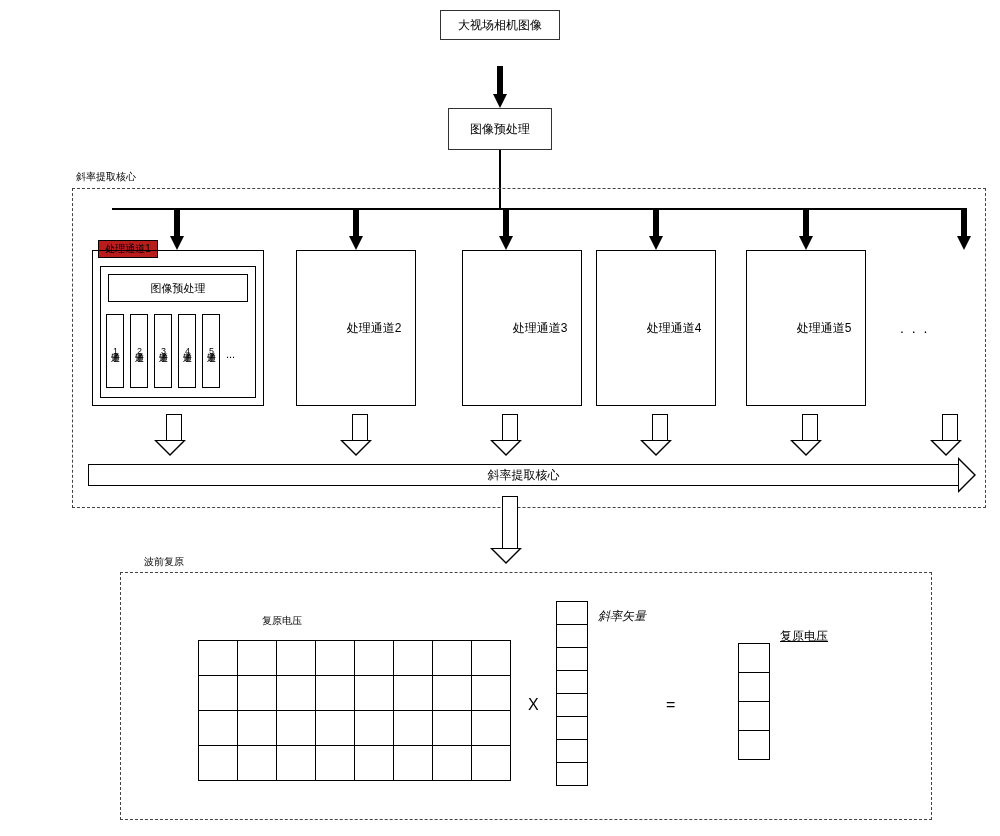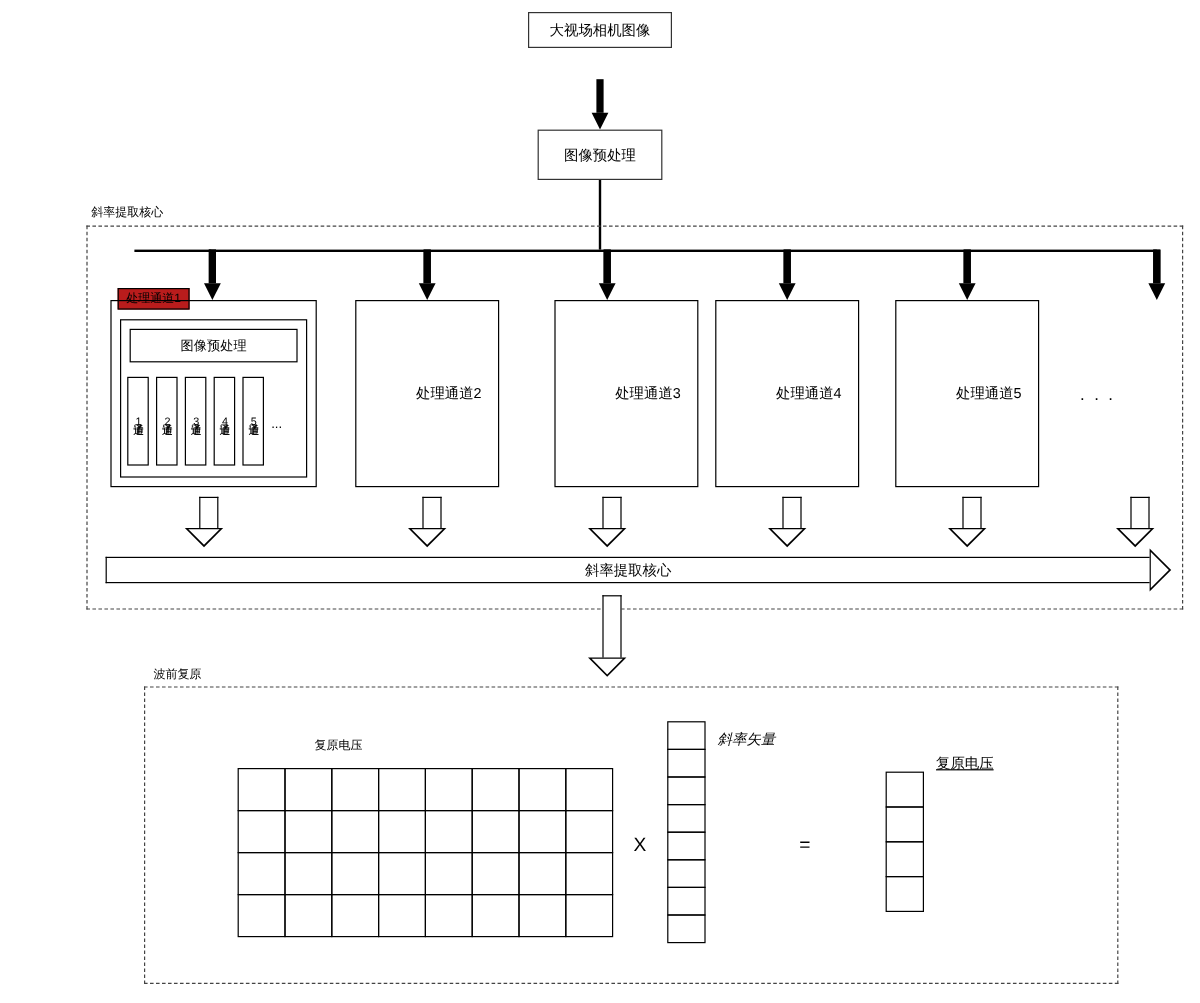--- a/index.html
+++ b/index.html
@@ -50,21 +50,21 @@
     .ch1-tag { position: absolute; left: 98px; top: 240px; width: 60px; height: 18px; border: 1px solid #000; background: #b91c1c; font-size: 10px; display: flex; align-items: center; justify-content: center; }
     .ch1-inner { position: absolute; left: 100px; top: 266px; width: 156px; height: 132px; border: 1px solid #000; }
     .coord-module { position: absolute; left: 108px; top: 274px; width: 140px; height: 28px; border: 1px solid #000; display: flex; align-items: center; justify-content: center; font-size: 11px; }
     .subch { position: absolute; top: 314px; width: 18px; height: 74px; border: 1px solid #000; font-size: 9px; display: flex; align-items: center; justify-content: center; }
     .subch span { writing-mode: vertical-rl; text-orientation: upright; }
     .sc1 { left: 106px; } .sc2 { left: 130px; } .sc3 { left: 154px; } .sc4 { left: 178px; } .sc5 { left: 202px; }
     .sc-dots { position: absolute; left: 226px; top: 348px; font-size: 11px; }
     
     
     .wavefront { left: 120px; top: 572px; width: 812px; height: 248px; }
-    .wavefront-label { left: 128px; top: 555px; text-align: center; }
+    .wavefront-label { left: 144px; top: 555px; text-align: center; }
     
     
     .matrix { position: absolute; left: 198px; top: 640px; }
     .matrix-row { display: flex; }
     .matrix-cell { width: 40px; height: 36px; border: 1px solid #000; margin: -0.5px; }
     .matrix-label { position: absolute; left: 262px; top: 614px; }
     
     
     .vec-col { position: absolute; }
     .vec-cell { width: 32px; height: 24px; border: 1px solid #000; margin-top: -1px; }

